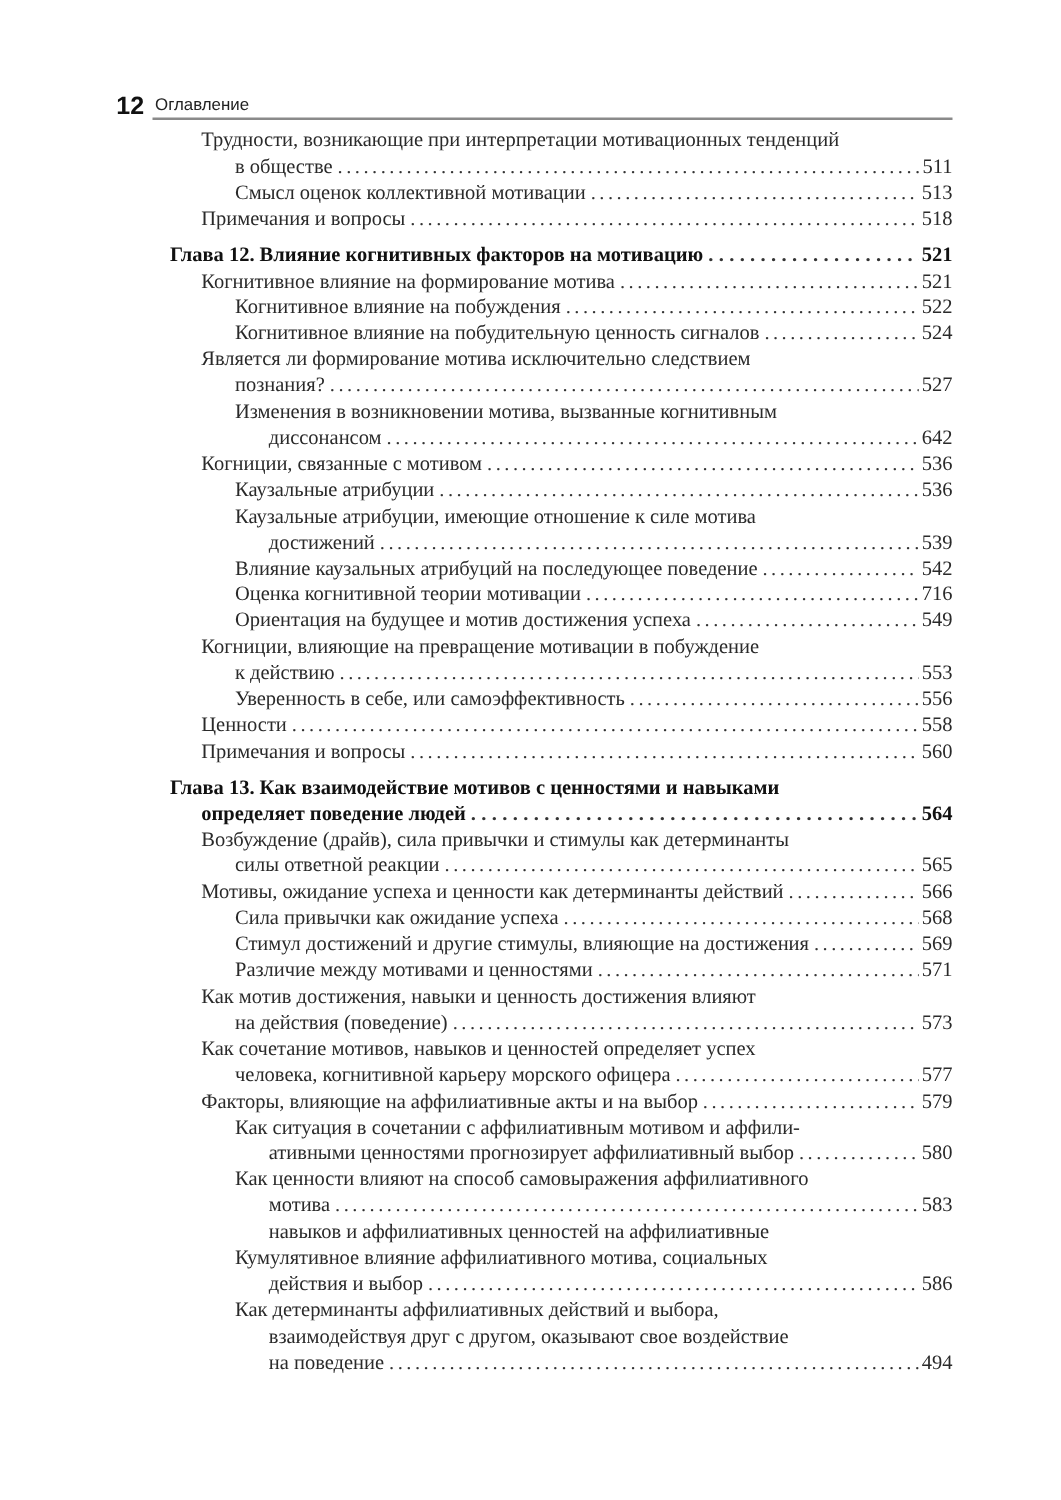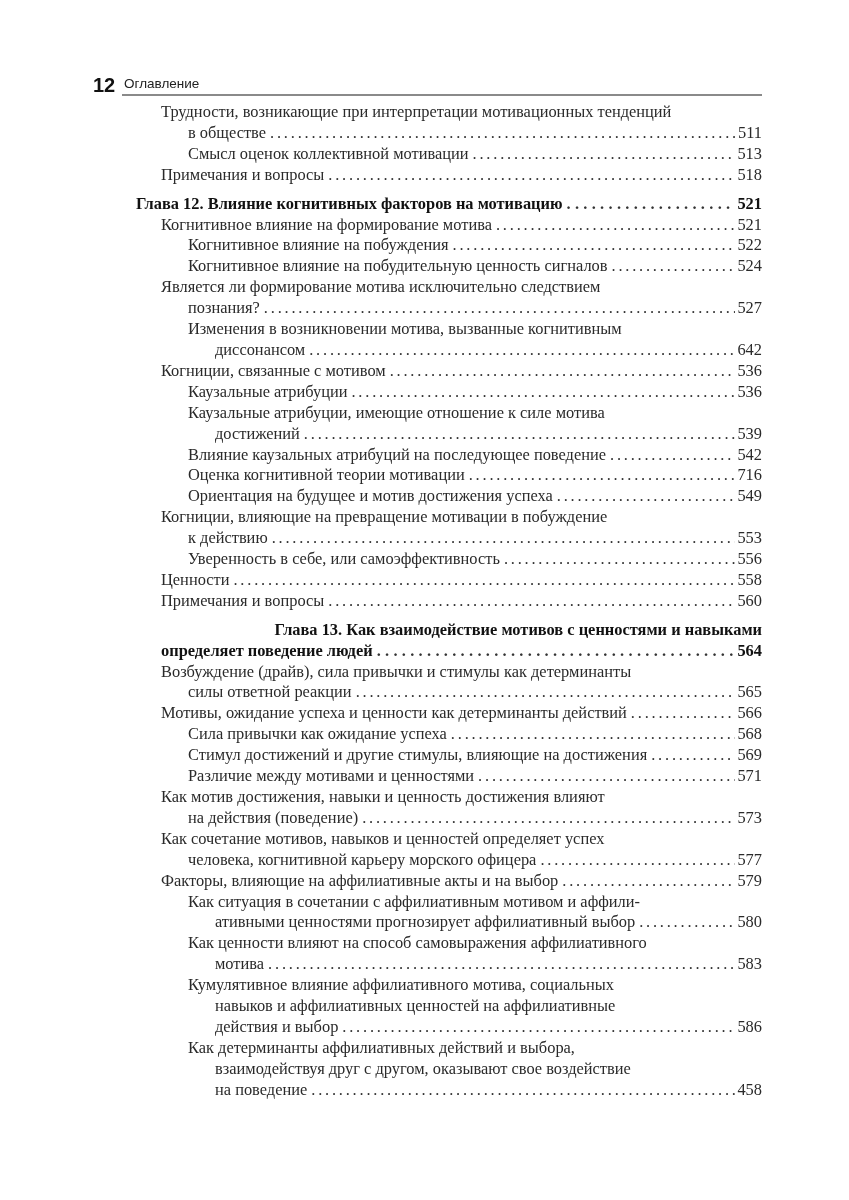--- a/index.html
+++ b/index.html
@@ -14,21 +14,21 @@
   .entry.chapter { font-weight: bold; color: #111; margin-top: 7px; }
   .line { display: block; white-space: nowrap; }
   .last { display: flex; align-items: baseline; }
   .last .txt { white-space: nowrap; flex: 0 0 auto; padding-right: 4px; }
   .last .dots { flex: 1 1 auto; overflow: hidden; white-space: nowrap; letter-spacing: 3.2px; color: #333; }
   .last .dots::before { content: ". . . . . . . . . . . . . . . . . . . . . . . . . . . . . . . . . . . . . . . . . . . . . . . . . . . . . . . . . . . . . . . . . . . . . . . . . . . . . . . . . . . . . . . . . . . . . . . . . . . . . . . . . . . . . . . . . . . . . . . . . ."; letter-spacing: 0; word-spacing: -1.3px; }
   .chapter .last .dots::before { word-spacing: 0.2px; }
   .last .pg { flex: 0 0 auto; padding-left: 2px; }
 
   
-  .l0 .first { padding-left: 0; text-align: right; }
+  .l0 .first { padding-left: 0; }
   .l0 .cont { padding-left: 25px; }
   .l1 .first { padding-left: 25px; }
   .l1 .cont { padding-left: 52px; text-align: right; }
   .l2 .first { padding-left: 52px; }
   .l2 .cont { padding-left: 79px; }
 </style>
 </head>
 <body>
 
 <div class="page-header">
@@ -253,30 +253,30 @@
     </div>
     <div class="entry l2">
       <span class="line first">Как ценности влияют на способ самовыражения аффилиативного</span>
       <div class="line last cont">
         <span class="txt">мотива</span>
         <span class="dots"></span>
         <span class="pg">583</span>
       </div>
     </div>
     <div class="entry l2">
+      <span class="line cont">навыков  и аффилиативных ценностей на аффилиативные</span>
       <span class="line first">Кумулятивное влияние аффилиативного мотива, социальных</span>
-      <span class="line cont">навыков  и аффилиативных ценностей на аффилиативные</span>
       <div class="line last cont">
         <span class="txt">действия и выбор</span>
         <span class="dots"></span>
         <span class="pg">586</span>
       </div>
     </div>
     <div class="entry l2">
       <span class="line first">Как детерминанты аффилиативных действий и выбора,</span>
       <span class="line cont">взаимодействуя друг с другом, оказывают свое воздействие</span>
       <div class="line last cont">
         <span class="txt">на поведение</span>
         <span class="dots"></span>
-        <span class="pg">458</span>
+        <span class="pg">494</span>
       </div>
     </div>
   </div>
 
 </body></html>

